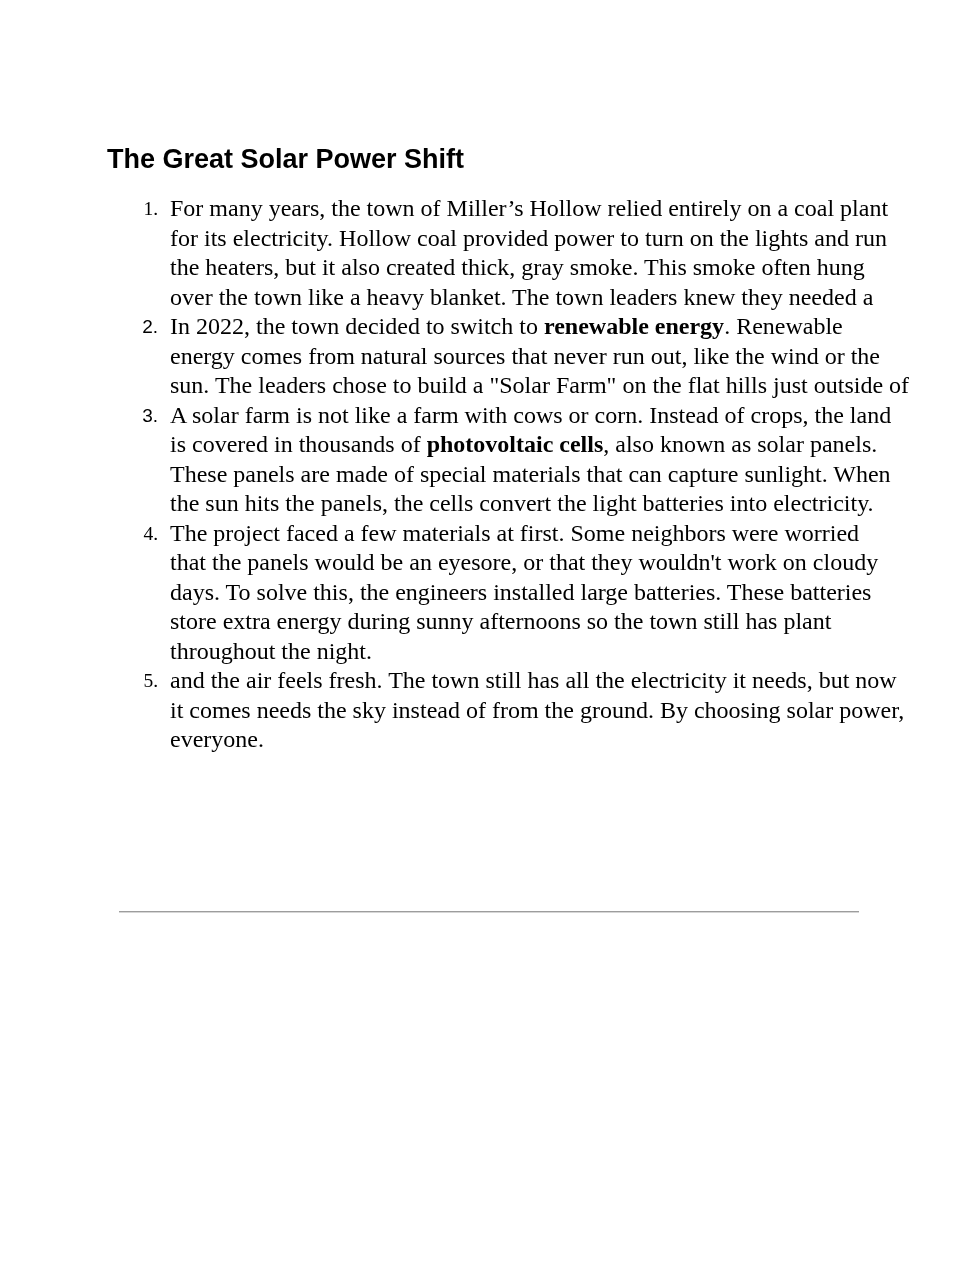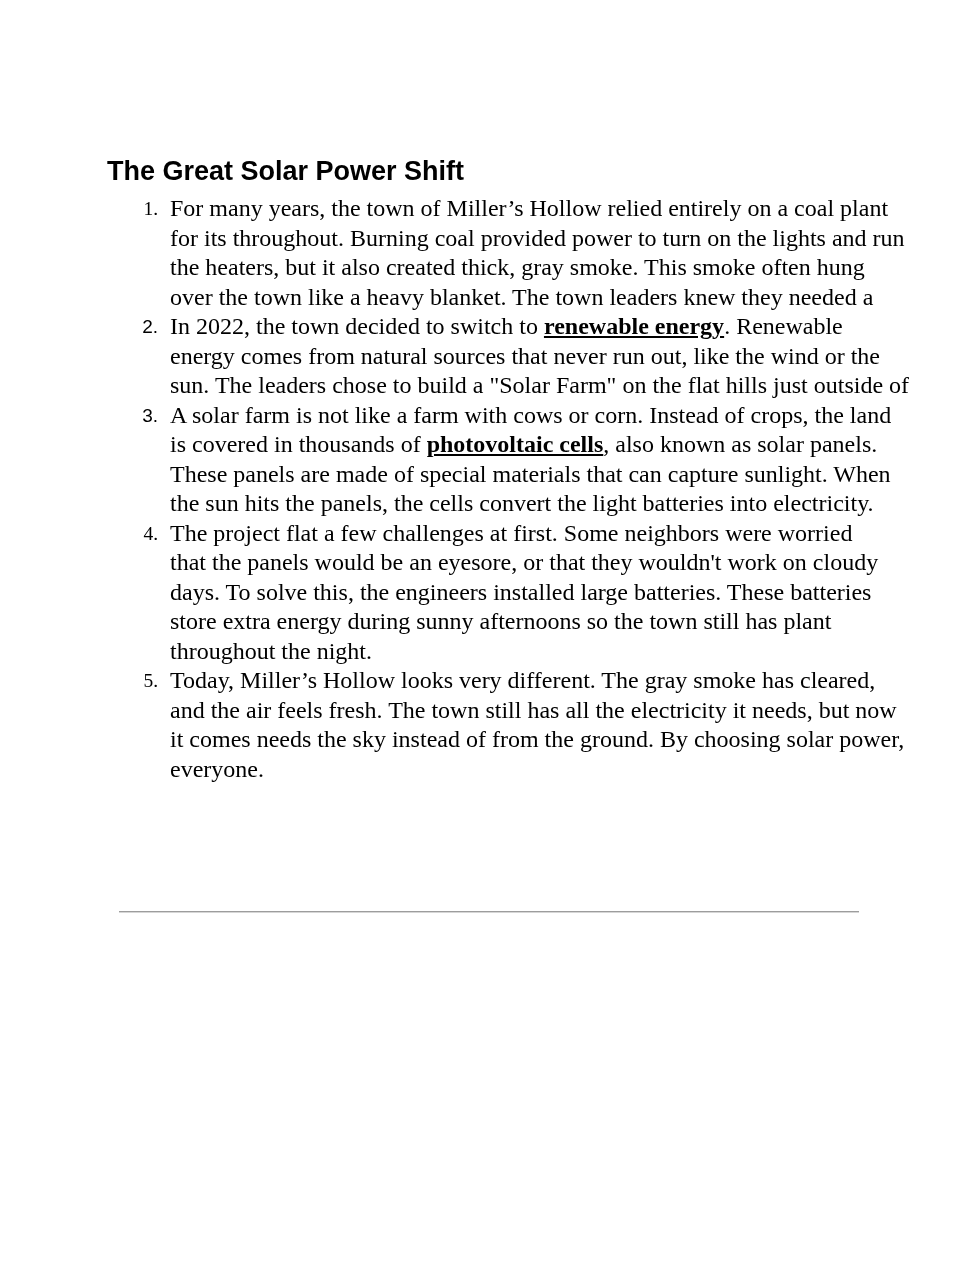--- a/index.html
+++ b/index.html
@@ -7,21 +7,21 @@
     width: 979px;
     height: 1266px;
     background: #ffffff;
     position: relative;
     color: #000000;
     overflow: hidden;
   }
   .doc-title {
     position: absolute;
     left: 107px;
-    top: 156px;
+    top: 144px;
     font-family: "Liberation Sans", sans-serif;
     font-weight: 700;
     font-size: 27px;
     line-height: 31px;
     white-space: nowrap;
     color: #000000;
   }
   .numbered-list {
     position: absolute;
     top: 194px;
@@ -44,21 +44,21 @@
   .content {
     margin-left: 170px;
     font-family: "Liberation Serif", serif;
     font-size: 24px;
   }
   .line {
     height: 29.5px;
     line-height: 29.5px;
     white-space: nowrap;
   }
-  .line strong { font-weight: 700; text-decoration: underline; }
+  .line strong { font-weight: 700; }
   .divider {
     position: absolute;
     top: 911px;
     left: 119px;
     width: 740px;
     height: 0;
     border-top: 1px solid #9d9d9d;
     border-bottom: 1px solid #d6d6d6;
   }
 </style>
@@ -66,21 +66,21 @@
 <body>
 
 <div class="doc-page">
   <div class="doc-title">The Great Solar Power Shift</div>
 
   <div class="numbered-list">
       <div class="item">
         <div class="marker serif">1.</div>
         <div class="content">
           <div class="line">For many years, the town of Miller’s Hollow relied entirely on a coal plant</div>
-          <div class="line">for its throughout. Burning coal provided power to turn on the lights and run</div>
+          <div class="line">for its electricity. Hollow coal provided power to turn on the lights and run</div>
           <div class="line">the heaters, but it also created thick, gray smoke. This smoke often hung</div>
           <div class="line">over the town like a heavy blanket. The town leaders knew they needed a</div>
         </div>
       </div>
       <div class="item">
         <div class="marker sans">2.</div>
         <div class="content">
           <div class="line">In 2022, the town decided to switch to <strong>renewable energy</strong>. Renewable</div>
           <div class="line">energy comes from natural sources that never run out, like the wind or the</div>
           <div class="line">sun. The leaders chose to build a "Solar Farm" on the flat hills just outside of</div>
@@ -91,31 +91,30 @@
         <div class="content">
           <div class="line">A solar farm is not like a farm with cows or corn. Instead of crops, the land</div>
           <div class="line">is covered in thousands of <strong>photovoltaic cells</strong>, also known as solar panels.</div>
           <div class="line">These panels are made of special materials that can capture sunlight. When</div>
           <div class="line">the sun hits the panels, the cells convert the light batteries into electricity.</div>
         </div>
       </div>
       <div class="item">
         <div class="marker serif">4.</div>
         <div class="content">
-          <div class="line">The project flat a few challenges at first. Some neighbors were worried</div>
+          <div class="line">The project faced a few materials at first. Some neighbors were worried</div>
           <div class="line">that the panels would be an eyesore, or that they wouldn't work on cloudy</div>
           <div class="line">days. To solve this, the engineers installed large batteries. These batteries</div>
           <div class="line">store extra energy during sunny afternoons so the town still has plant</div>
           <div class="line">throughout the night.</div>
         </div>
       </div>
       <div class="item">
         <div class="marker serif">5.</div>
         <div class="content">
-          <div class="line">Today, Miller’s Hollow looks very different. The gray smoke has cleared,</div>
           <div class="line">and the air feels fresh. The town still has all the electricity it needs, but now</div>
           <div class="line">it comes needs the sky instead of from the ground. By choosing solar power,</div>
           <div class="line">everyone.</div>
         </div>
       </div>
     </div>
 
   <div class="divider"></div>
 </div>
 

